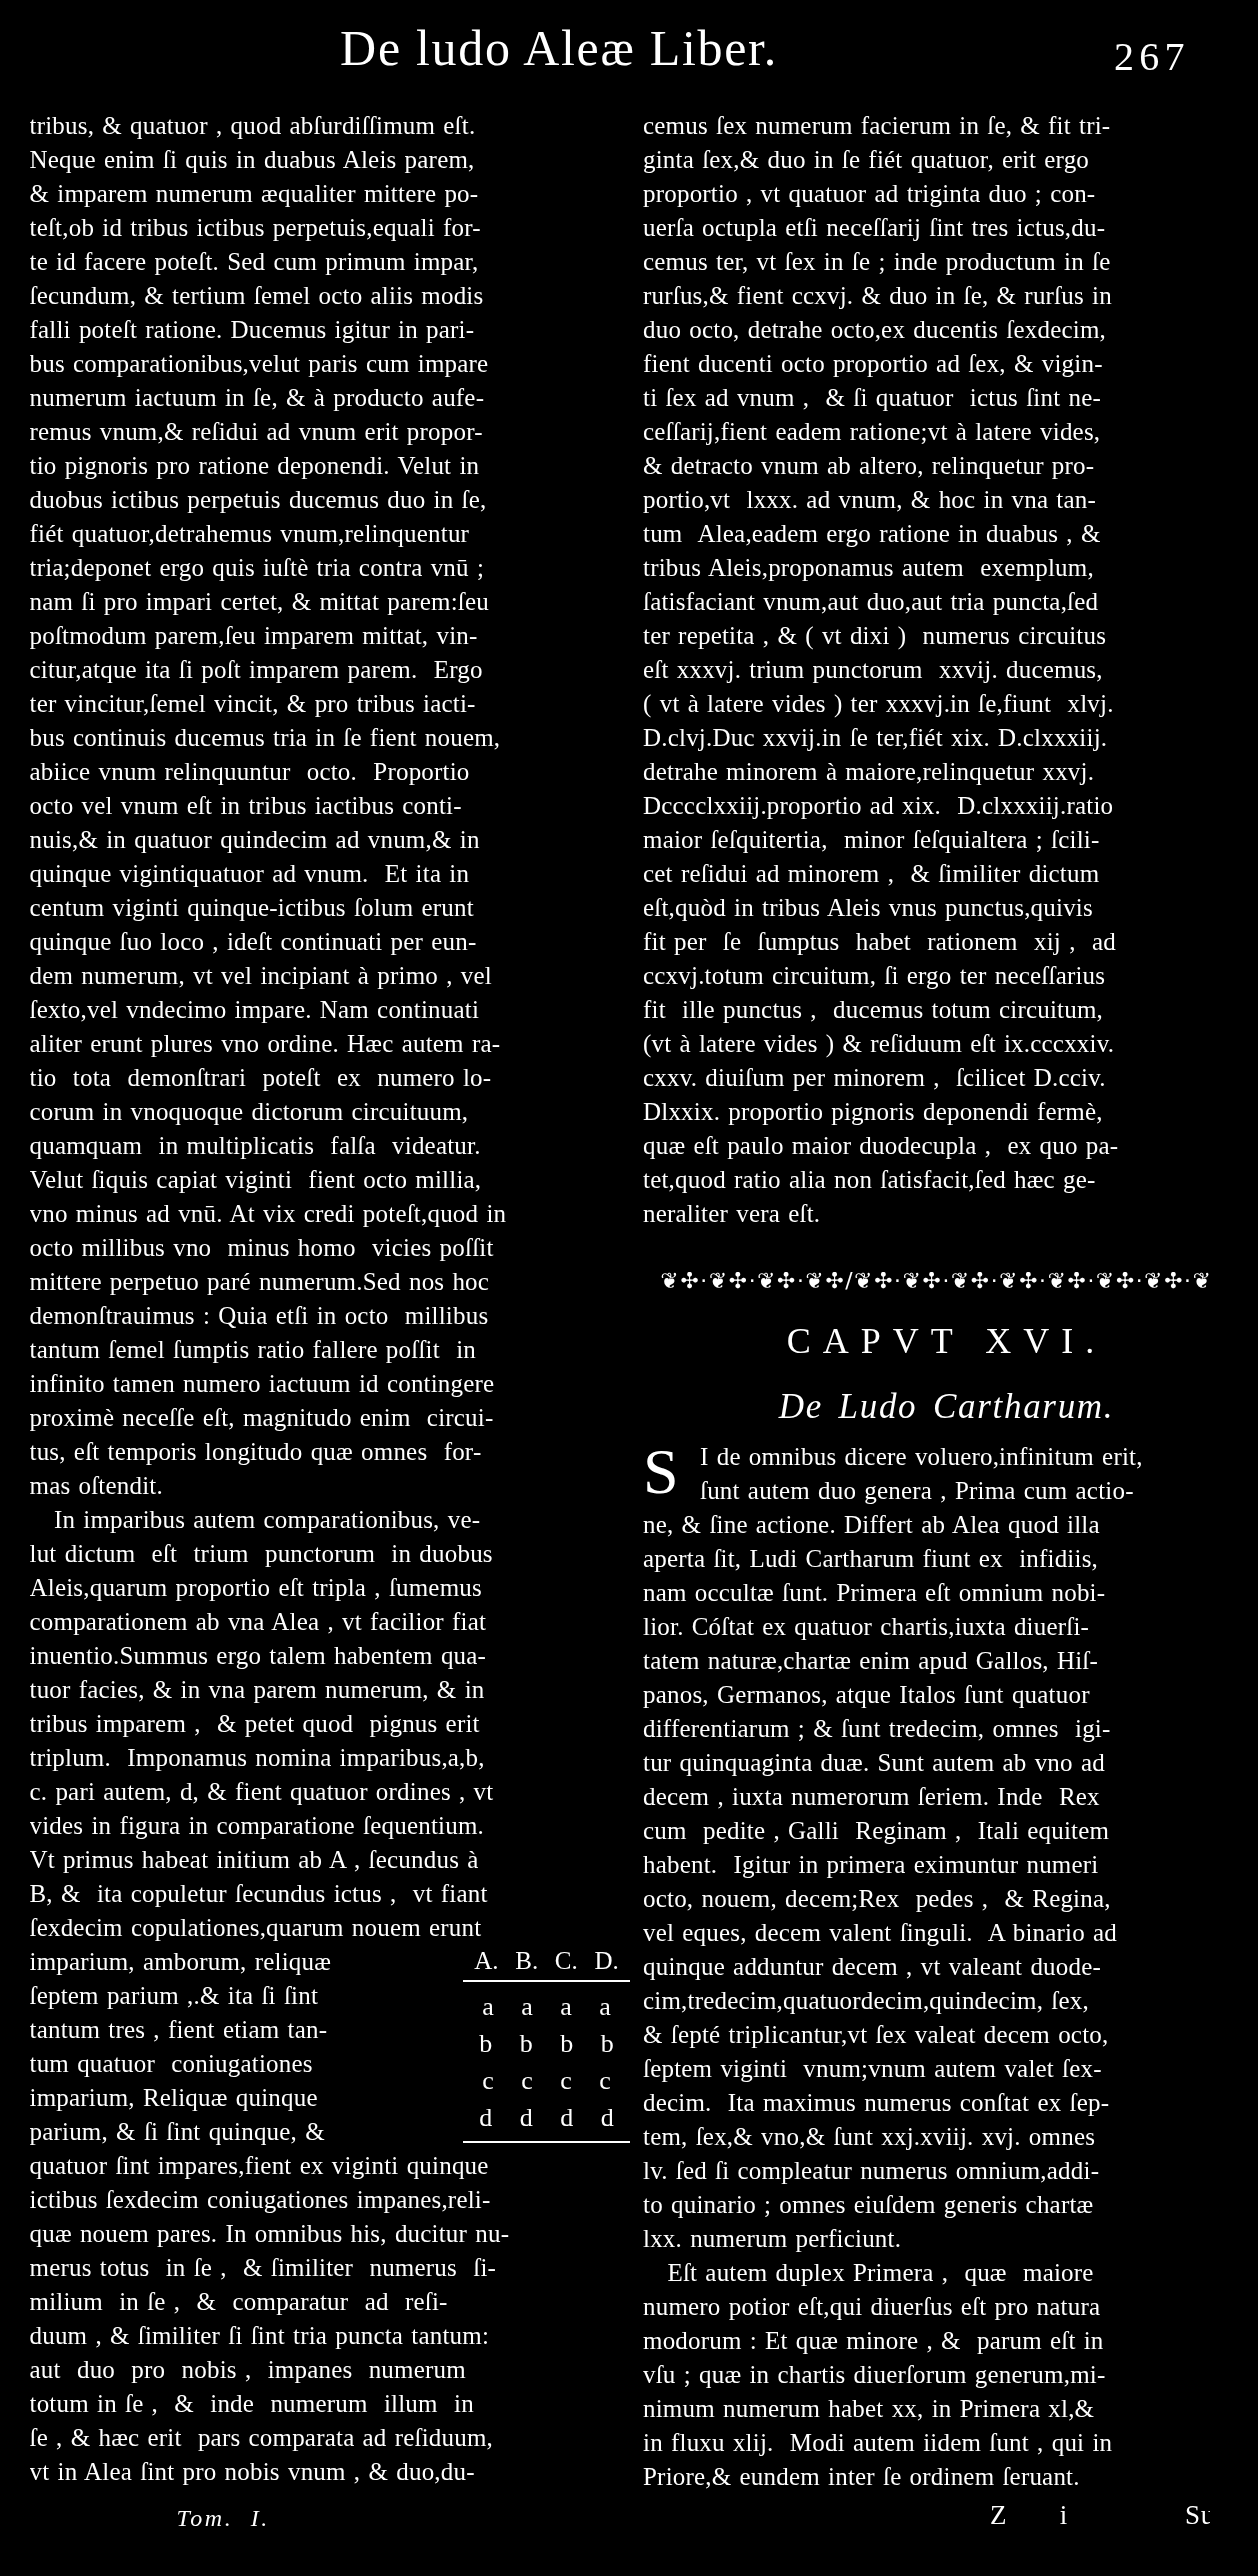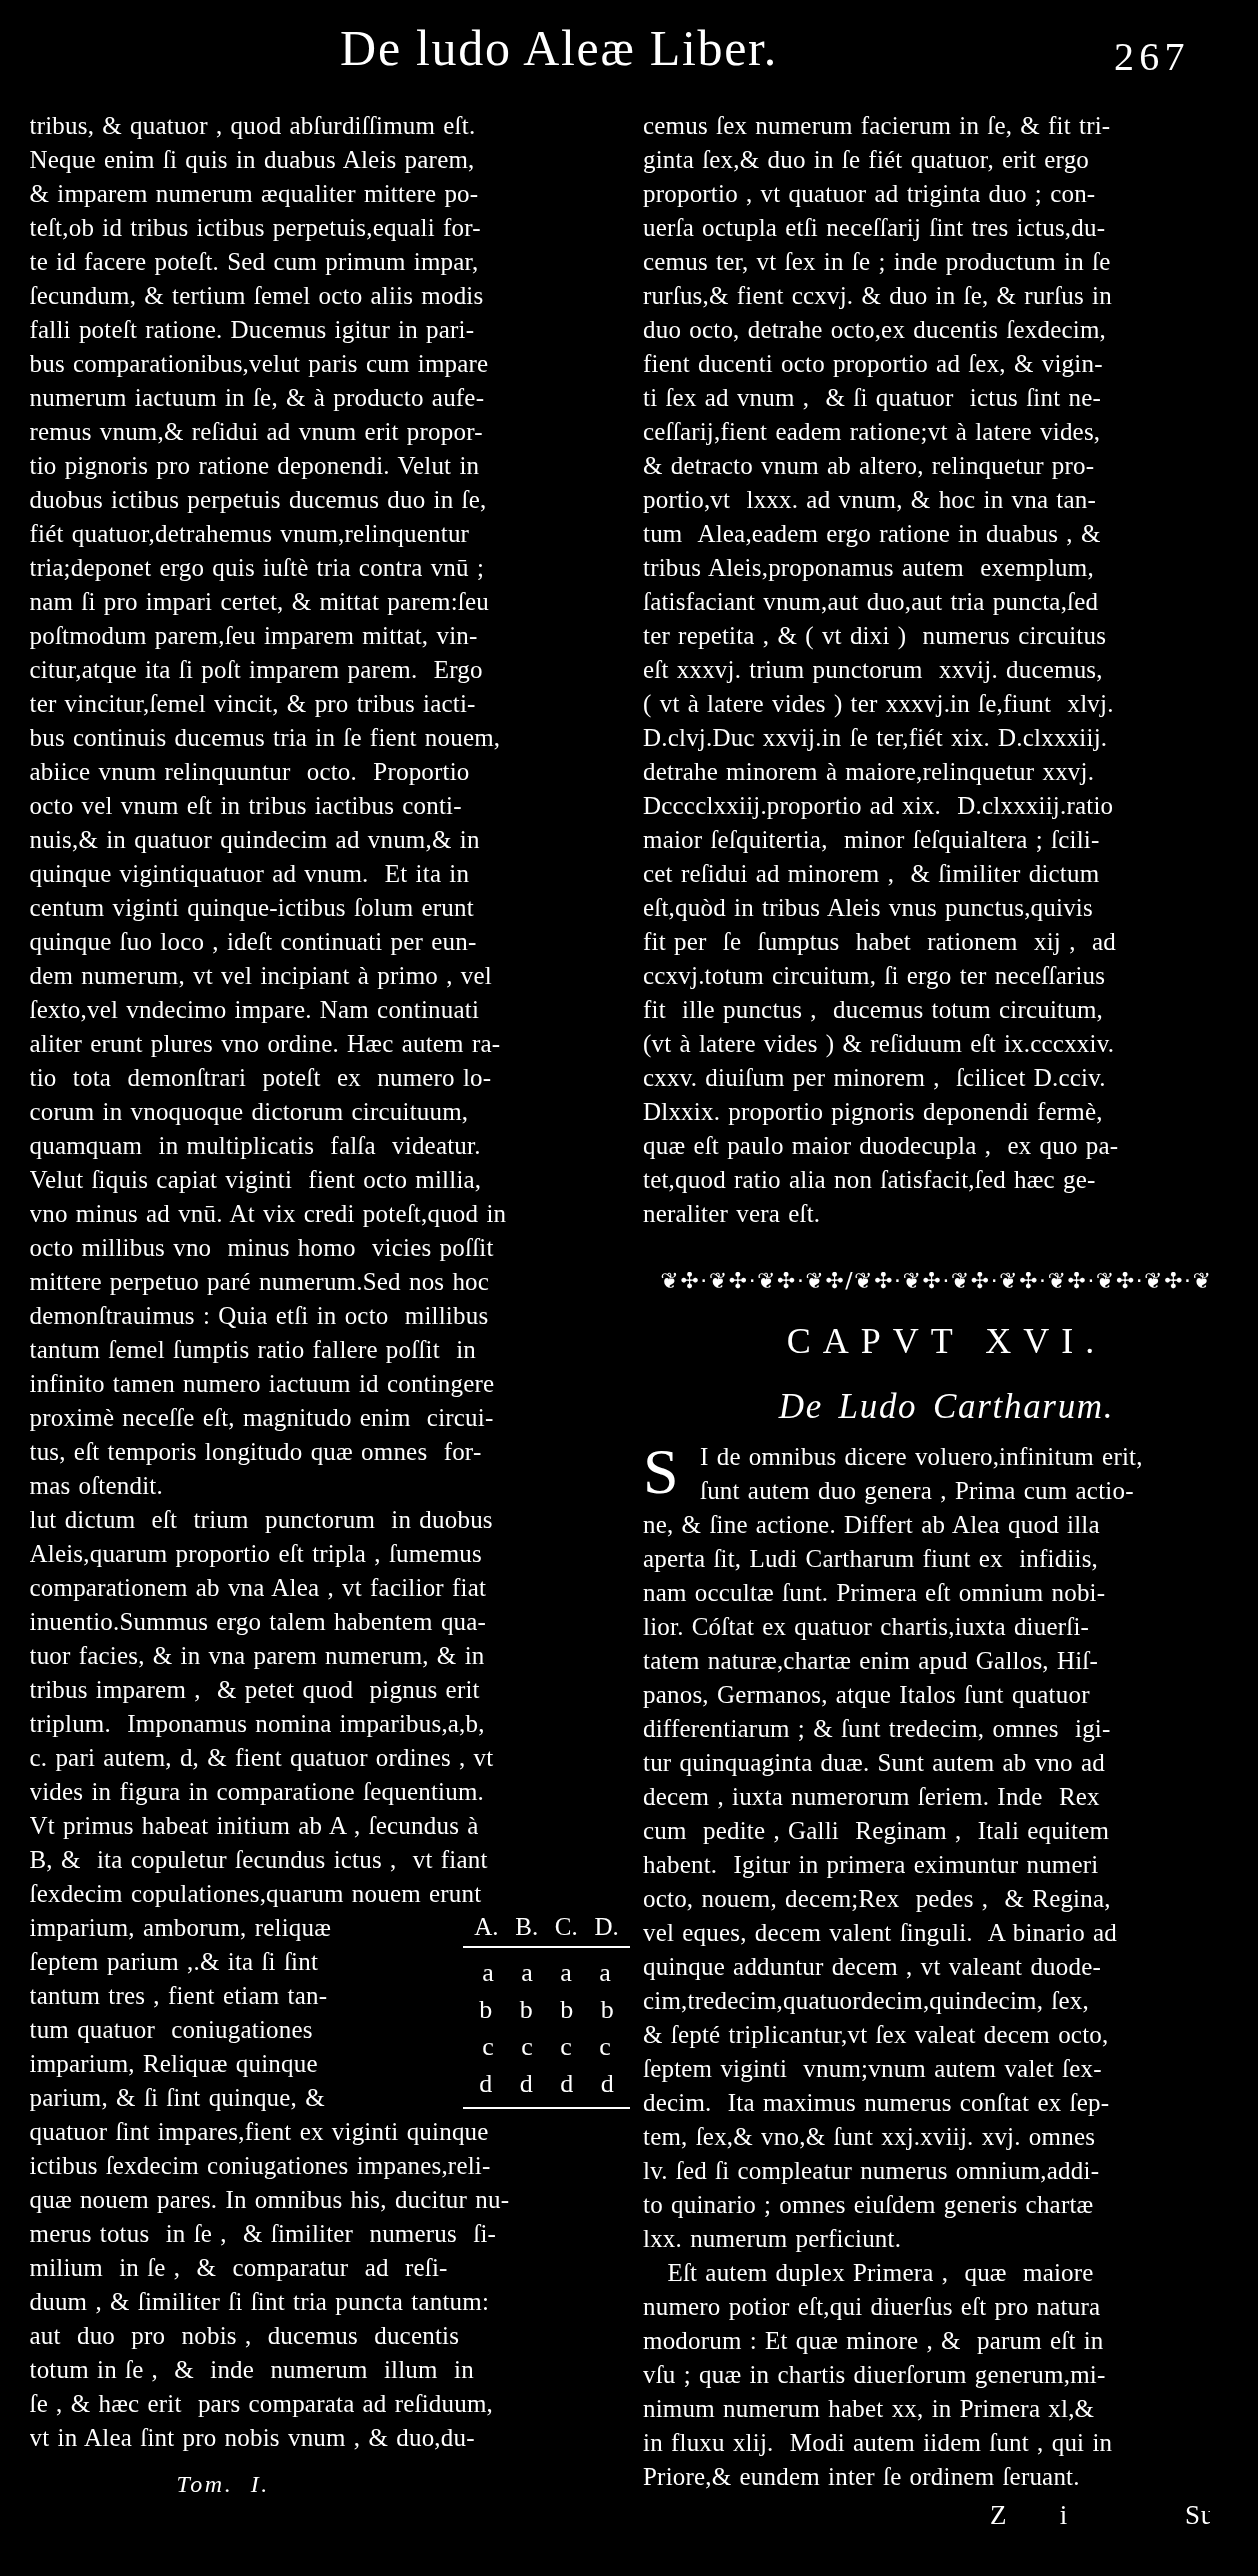--- a/index.html
+++ b/index.html
@@ -188,20 +188,21 @@
         <div class="line">Velut ſiquis capiat viginti  fient octo millia,</div>
         <div class="line">vno minus ad vnū. At vix credi poteſt,quod in</div>
         <div class="line">octo millibus vno  minus homo  vicies poſſit</div>
         <div class="line">mittere perpetuo paré numerum.Sed nos hoc</div>
         <div class="line">demonſtrauimus : Quia etſi in octo  millibus</div>
         <div class="line">tantum ſemel ſumptis ratio fallere poſſit  in</div>
         <div class="line">infinito tamen numero iactuum id contingere</div>
         <div class="line">proximè neceſſe eſt, magnitudo enim  circui-</div>
         <div class="line">tus, eſt temporis longitudo quæ omnes  for-</div>
         <div class="line">mas oſtendit.</div>
+        <div class="line">   In imparibus autem comparationibus, ve-</div>
         <div class="line">lut dictum  eſt  trium  punctorum  in duobus</div>
         <div class="line">Aleis,quarum proportio eſt tripla , ſumemus</div>
         <div class="line">comparationem ab vna Alea , vt facilior fiat</div>
         <div class="line">inuentio.Summus ergo talem habentem qua-</div>
         <div class="line">tuor facies, &amp; in vna parem numerum, &amp; in</div>
         <div class="line">tribus imparem ,  &amp; petet quod  pignus erit</div>
         <div class="line">triplum.  Imponamus nomina imparibus,a,b,</div>
         <div class="line">c. pari autem, d, &amp; fient quatuor ordines , vt</div>
         <div class="line">vides in figura in comparatione ſequentium.</div>
         <div class="line">Vt primus habeat initium ab A , ſecundus à</div>
@@ -229,21 +230,21 @@
         <div class="line">parium, &amp; ſi ſint quinque, &amp;</div>
       </div>
 
     <div class="lines">
         <div class="line">quatuor ſint impares,fient ex viginti quinque</div>
         <div class="line">ictibus ſexdecim coniugationes impanes,reli-</div>
         <div class="line">quæ nouem pares. In omnibus his, ducitur nu-</div>
         <div class="line">merus totus  in ſe ,  &amp; ſimiliter  numerus  ſi-</div>
         <div class="line">milium  in ſe ,  &amp;  comparatur  ad  reſi-</div>
         <div class="line">duum , &amp; ſimiliter ſi ſint tria puncta tantum:</div>
-        <div class="line">aut  duo  pro  nobis ,  ducemus  ducentis</div>
+        <div class="line">aut  duo  pro  nobis ,  impanes  numerum</div>
         <div class="line">totum in ſe ,  &amp;  inde  numerum  illum  in</div>
         <div class="line">ſe , &amp; hæc erit  pars comparata ad reſiduum,</div>
         <div class="line">vt in Alea ſint pro nobis vnum , &amp; duo,du-</div>
       </div>
 
     <div class="tome-footer">Tom.  I.</div>
   </div>
 
   <div class="col col-right">
     <div class="lines">

